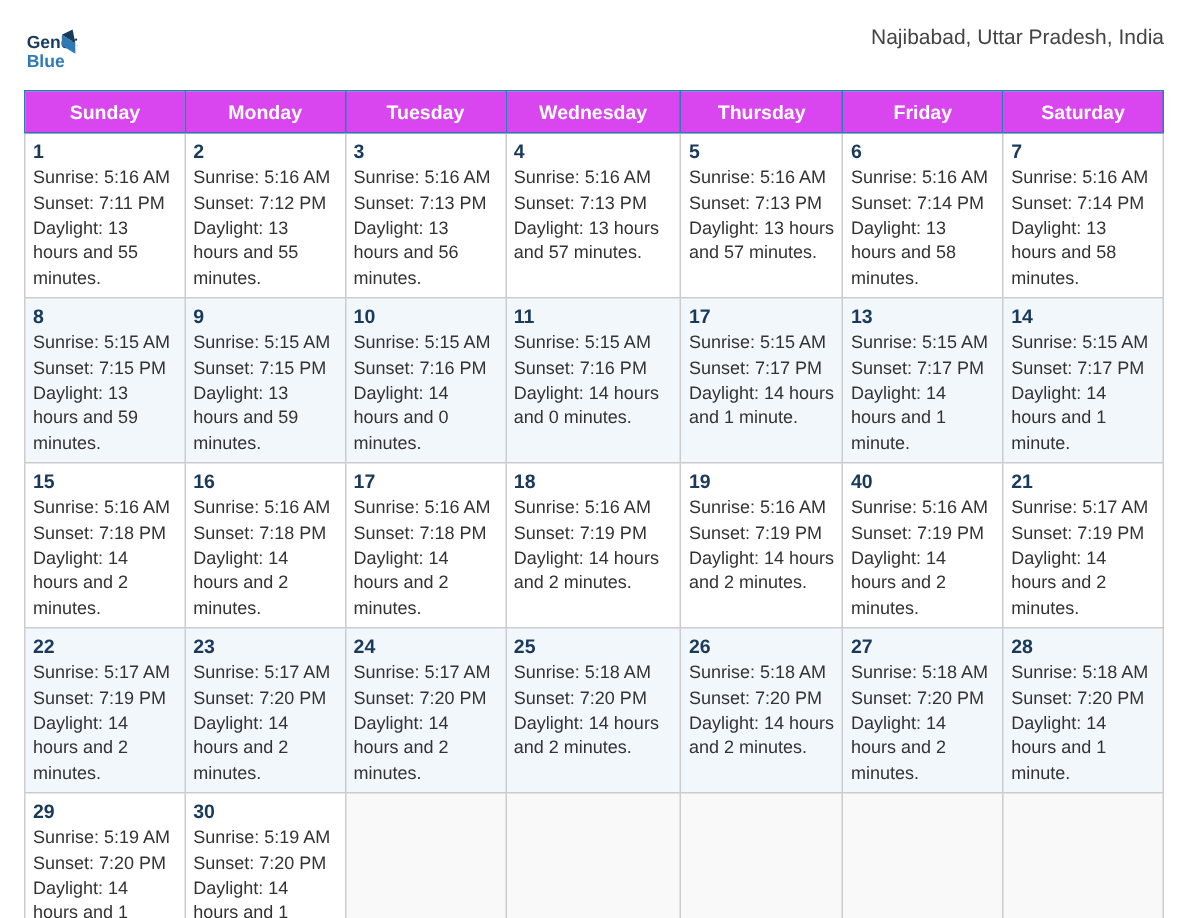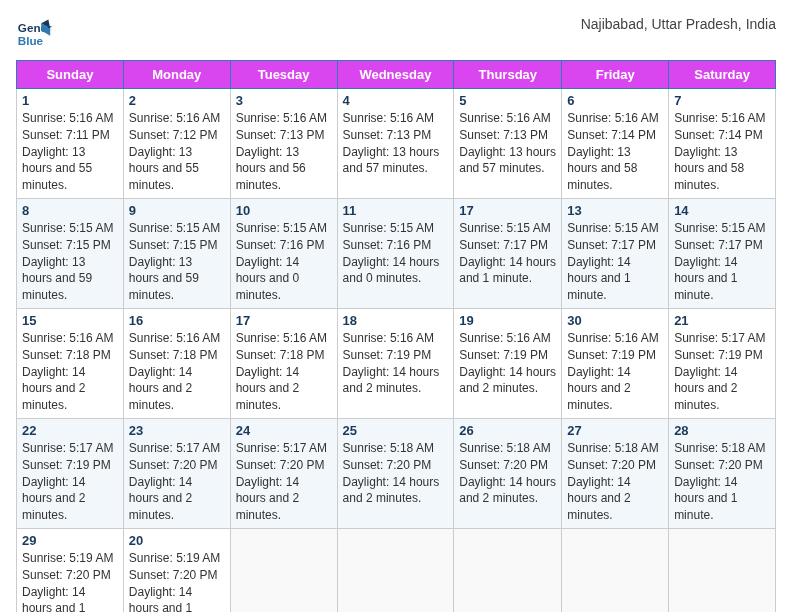--- a/index.html
+++ b/index.html
@@ -182,21 +182,21 @@
       </td>
         <td>
         <span class="day-number">18</span>
         <span class="day-info">Sunrise: 5:16 AM<br>Sunset: 7:19 PM<br>Daylight: 14 hours and 2 minutes.</span>
       </td>
         <td>
         <span class="day-number">19</span>
         <span class="day-info">Sunrise: 5:16 AM<br>Sunset: 7:19 PM<br>Daylight: 14 hours and 2 minutes.</span>
       </td>
         <td>
-        <span class="day-number">30</span>
+        <span class="day-number">40</span>
         <span class="day-info">Sunrise: 5:16 AM<br>Sunset: 7:19 PM<br>Daylight: 14 hours and 2 minutes.</span>
       </td>
         <td>
         <span class="day-number">21</span>
         <span class="day-info">Sunrise: 5:17 AM<br>Sunset: 7:19 PM<br>Daylight: 14 hours and 2 minutes.</span>
       </td>
       </tr>
       <tr>
         <td>
         <span class="day-number">22</span>
@@ -226,21 +226,21 @@
         <span class="day-number">28</span>
         <span class="day-info">Sunrise: 5:18 AM<br>Sunset: 7:20 PM<br>Daylight: 14 hours and 1 minute.</span>
       </td>
       </tr>
       <tr>
         <td>
         <span class="day-number">29</span>
         <span class="day-info">Sunrise: 5:19 AM<br>Sunset: 7:20 PM<br>Daylight: 14 hours and 1 minute.</span>
       </td>
         <td>
-        <span class="day-number">20</span>
+        <span class="day-number">30</span>
         <span class="day-info">Sunrise: 5:19 AM<br>Sunset: 7:20 PM<br>Daylight: 14 hours and 1 minute.</span>
       </td>
         <td class="empty-cell"></td>
         <td class="empty-cell"></td>
         <td class="empty-cell"></td>
         <td class="empty-cell"></td>
         <td class="empty-cell"></td>
       </tr>
     </tbody>
 </table>

